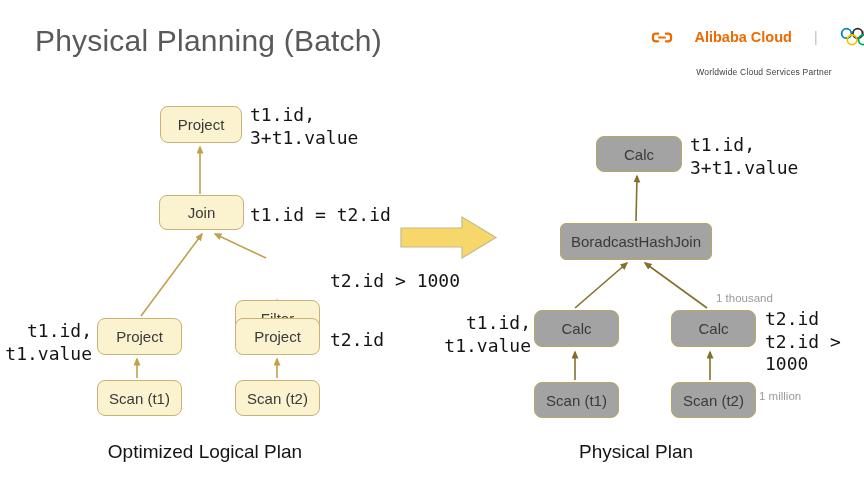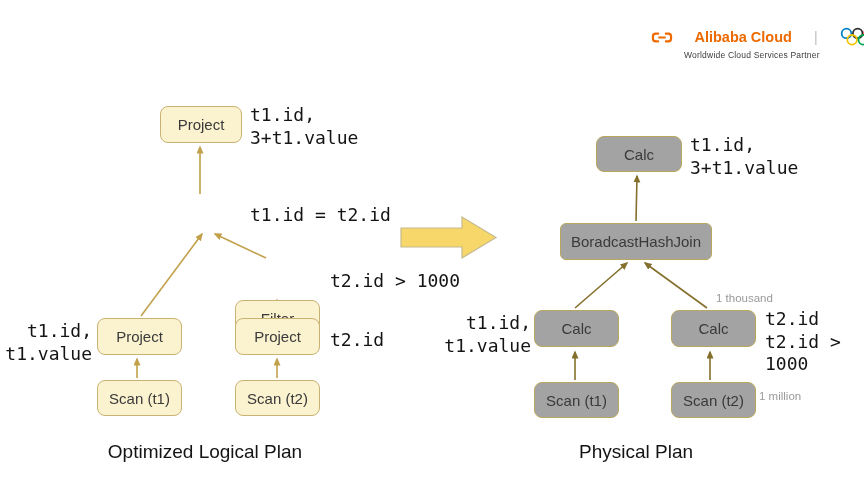--- a/index.html
+++ b/index.html
@@ -9,21 +9,21 @@
   }
   .title{
     position:absolute;left:35px;top:24px;font-size:30px;color:#595959;
     font-weight:400;letter-spacing:0.2px;
   }
   
   .logo{position:absolute;right:20px;top:27px;width:160px;}
   .logo-row{display:flex;align-items:center;gap:21px;justify-content:center;}
   .brand{color:#ED6A00;font-size:14.5px;font-weight:700;white-space:nowrap;}
   .logo-divider{color:#BEBEBE;font-size:14px;font-weight:400;padding:0 1px;}
-  .tagline{margin-top:3px;font-size:8.5px;color:#3C3C3C;letter-spacing:0.2px;white-space:nowrap;}
+  .tagline{margin-top:20px;text-align:center;font-size:8.5px;color:#3C3C3C;letter-spacing:0.2px;white-space:nowrap;}
   
   .node{
     position:absolute;display:flex;align-items:center;justify-content:center;
     border-radius:8px;font-size:15px;color:#3A3A3A;text-align:center;
   }
   .lt{background:#FBF2CF;border:1.5px solid #C9B272;}
   .rt{background:#a3a3a3;border:1.5px solid #B9A75E;}
   
   .mono{
     position:absolute;font-family:"DejaVu Sans Mono",monospace;font-size:18px;
@@ -36,20 +36,21 @@
   .caption{
     position:absolute;width:260px;text-align:center;font-size:19px;color:#141414;
   }
   .overlay{position:absolute;left:0;top:0;pointer-events:none;}
 </style>
 </head>
 <body>
 
 <div class="slide">
 
+  <div class="title">Physical Planning (Batch)</div>
 
   <div class="logo">
     <div class="logo-row">
       <span style="display:inline-flex;">
         <svg width="22" height="13" viewBox="0 0 46 22">
           <path d="M15 3 H10 Q4 3 4 9 V13 Q4 19 10 19 H15" fill="none" stroke="#ED6A00" stroke-width="4.5" stroke-linecap="round"></path>
           <path d="M31 3 H36 Q42 3 42 9 V13 Q42 19 36 19 H31" fill="none" stroke="#ED6A00" stroke-width="4.5" stroke-linecap="round"></path>
           <line x1="17" y1="11" x2="29" y2="11" stroke="#ED6A00" stroke-width="4.5" stroke-linecap="round"></line>
         </svg>
       </span>
@@ -92,20 +93,21 @@
       <line x1="575" y1="308" x2="627" y2="263" marker-end="url(#ah-r)"></line>
       <line x1="707" y1="308" x2="645" y2="263" marker-end="url(#ah-r)"></line>
       <line x1="575" y1="380" x2="575" y2="352" marker-end="url(#ah-r)"></line>
       <line x1="710" y1="380" x2="710" y2="352" marker-end="url(#ah-r)"></line>
     </g>
 
     <polygon points="401,228 462,228 462,217 496,237.5 462,258 462,247 401,247" fill="#F7D769" stroke="#C5B98F" stroke-width="1.2"></polygon>
   </svg>
 
   <div class="node lt" style="left:160px;top:106px;width:80px;height:35px;">Project</div>
+  <div class="node lt" style="left:159px;top:195px;width:83px;height:33px;">Join</div>
   <div class="node lt" style="left:235px;top:260px;width:83px;height:34px;margin-top:40px;">Filter</div>
   <div class="node lt" style="left:97px;top:318px;width:83px;height:35px;">Project</div>
   <div class="node lt" style="left:235px;top:318px;width:83px;height:35px;">Project</div>
   <div class="node lt" style="left:97px;top:380px;width:83px;height:34px;">Scan (t1)</div>
   <div class="node lt" style="left:235px;top:380px;width:83px;height:34px;">Scan (t2)</div>
 
   <div class="mono" style="left:250px;top:104px;">t1.id,
 3+t1.value</div>
   <div class="mono" style="left:250px;top:204px;text-align:center;">t1.id = t2.id</div>
   <div class="mono" style="left:330px;top:270px;">t2.id &gt; 1000</div>

